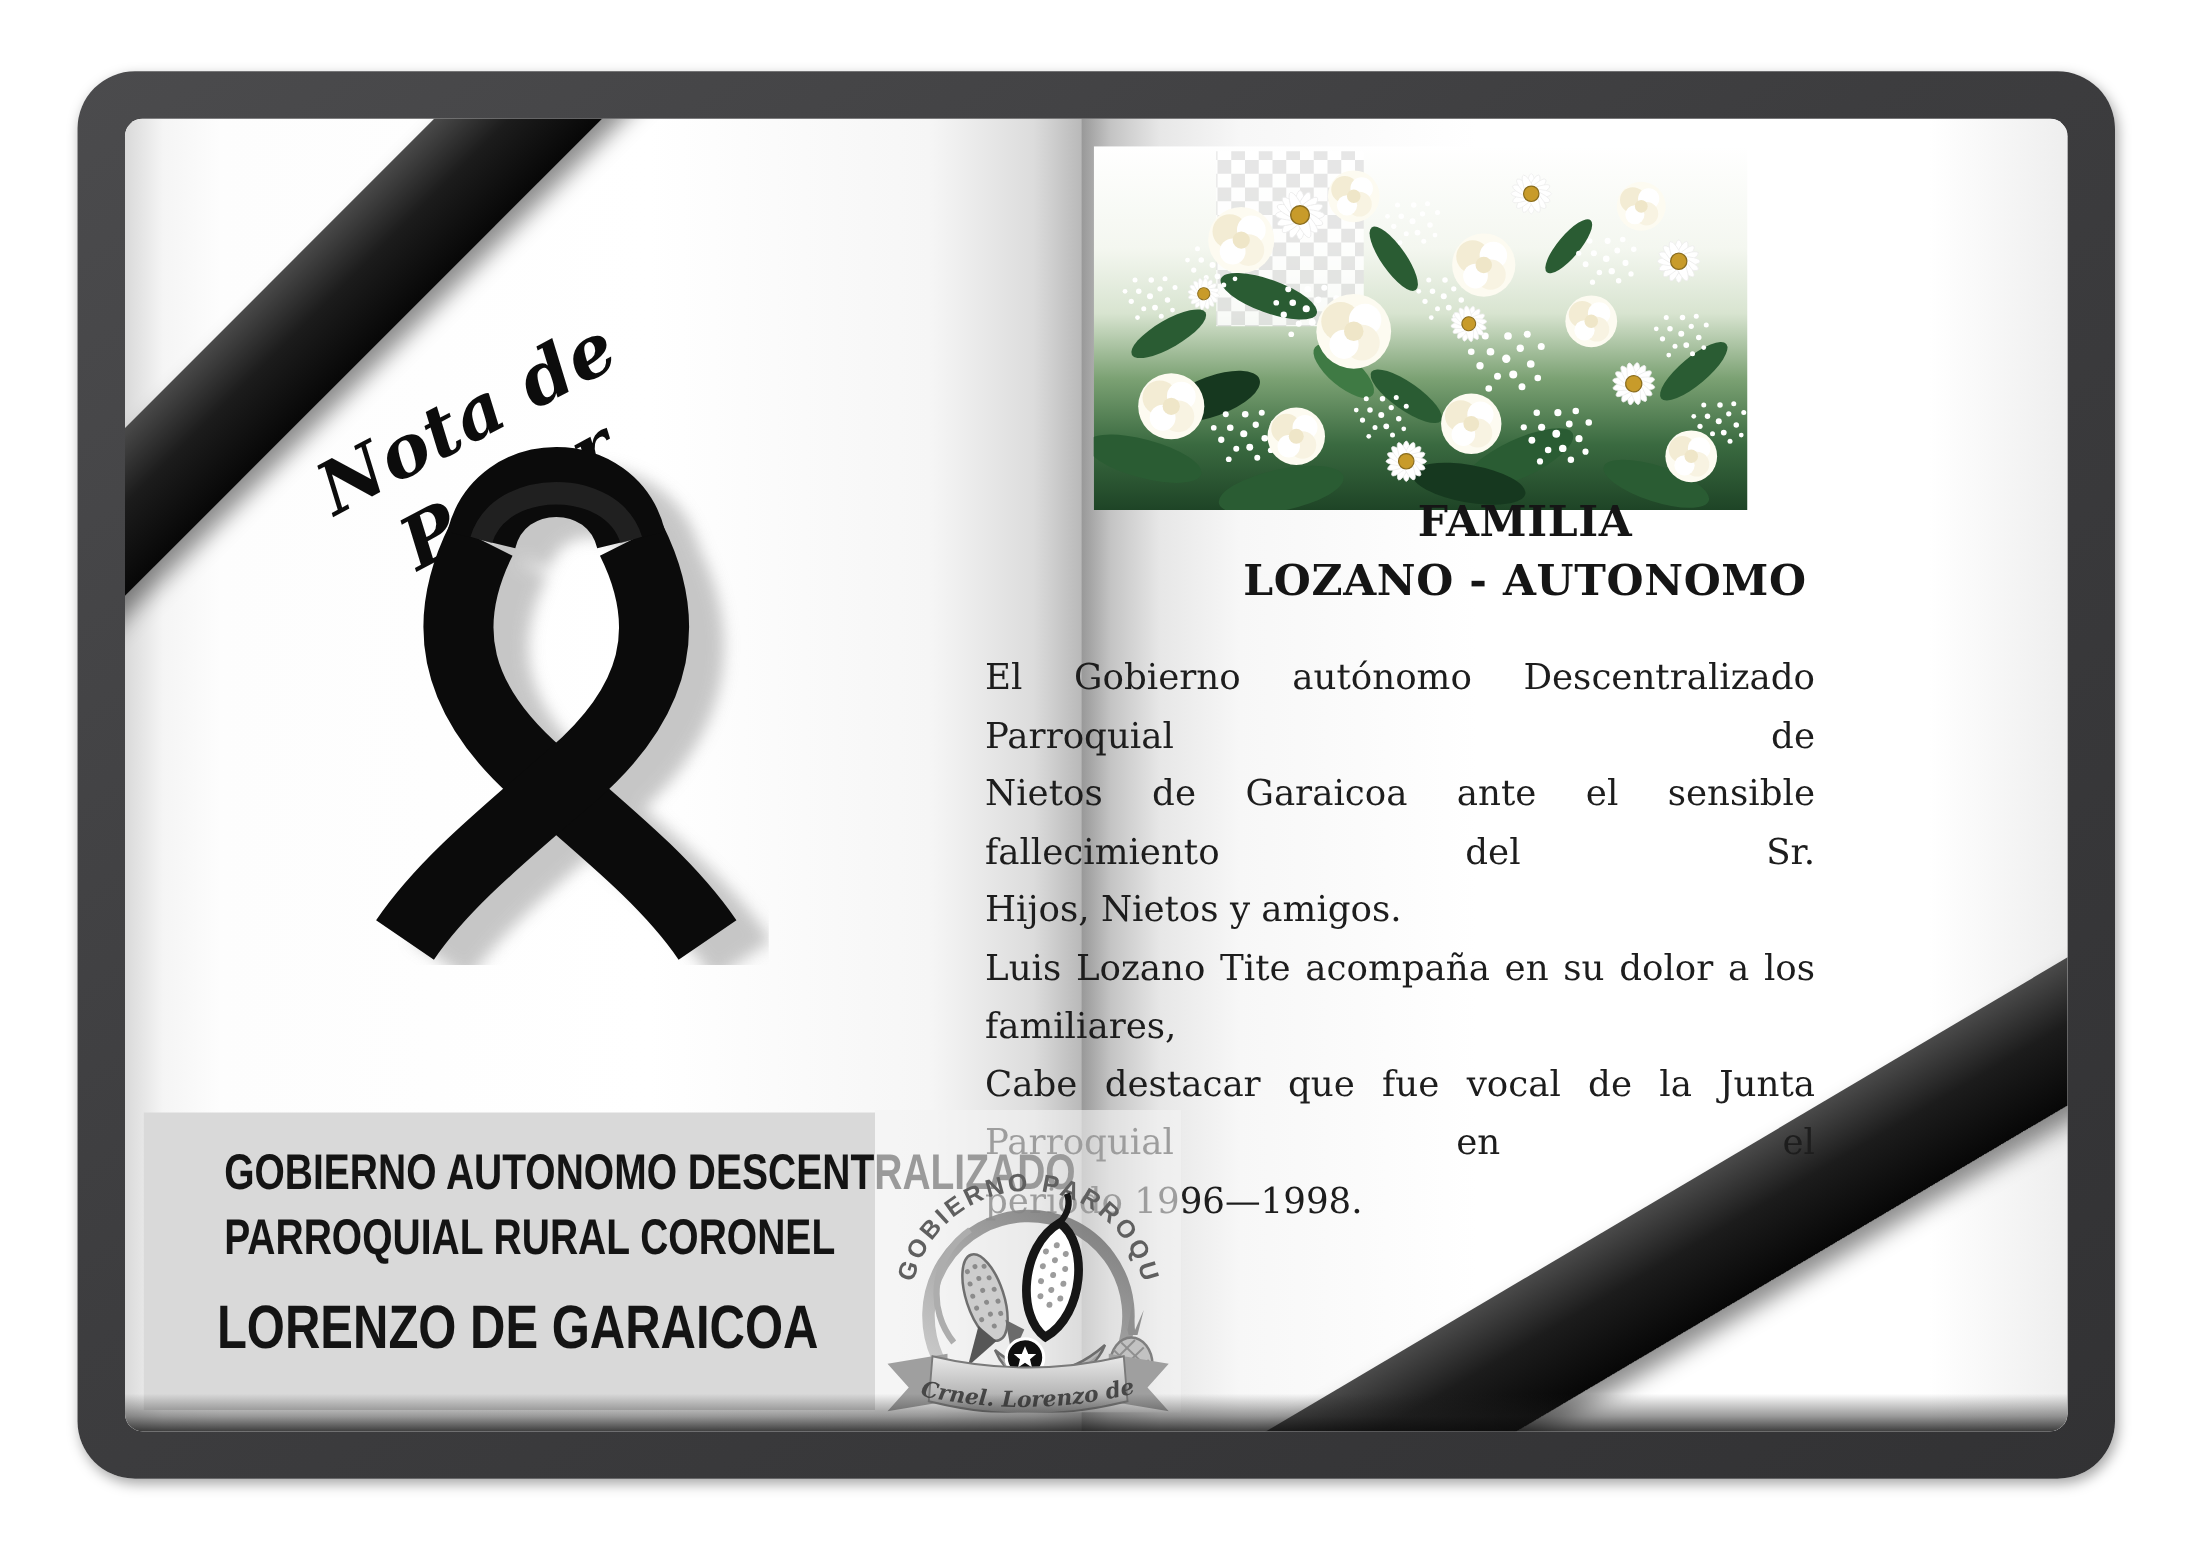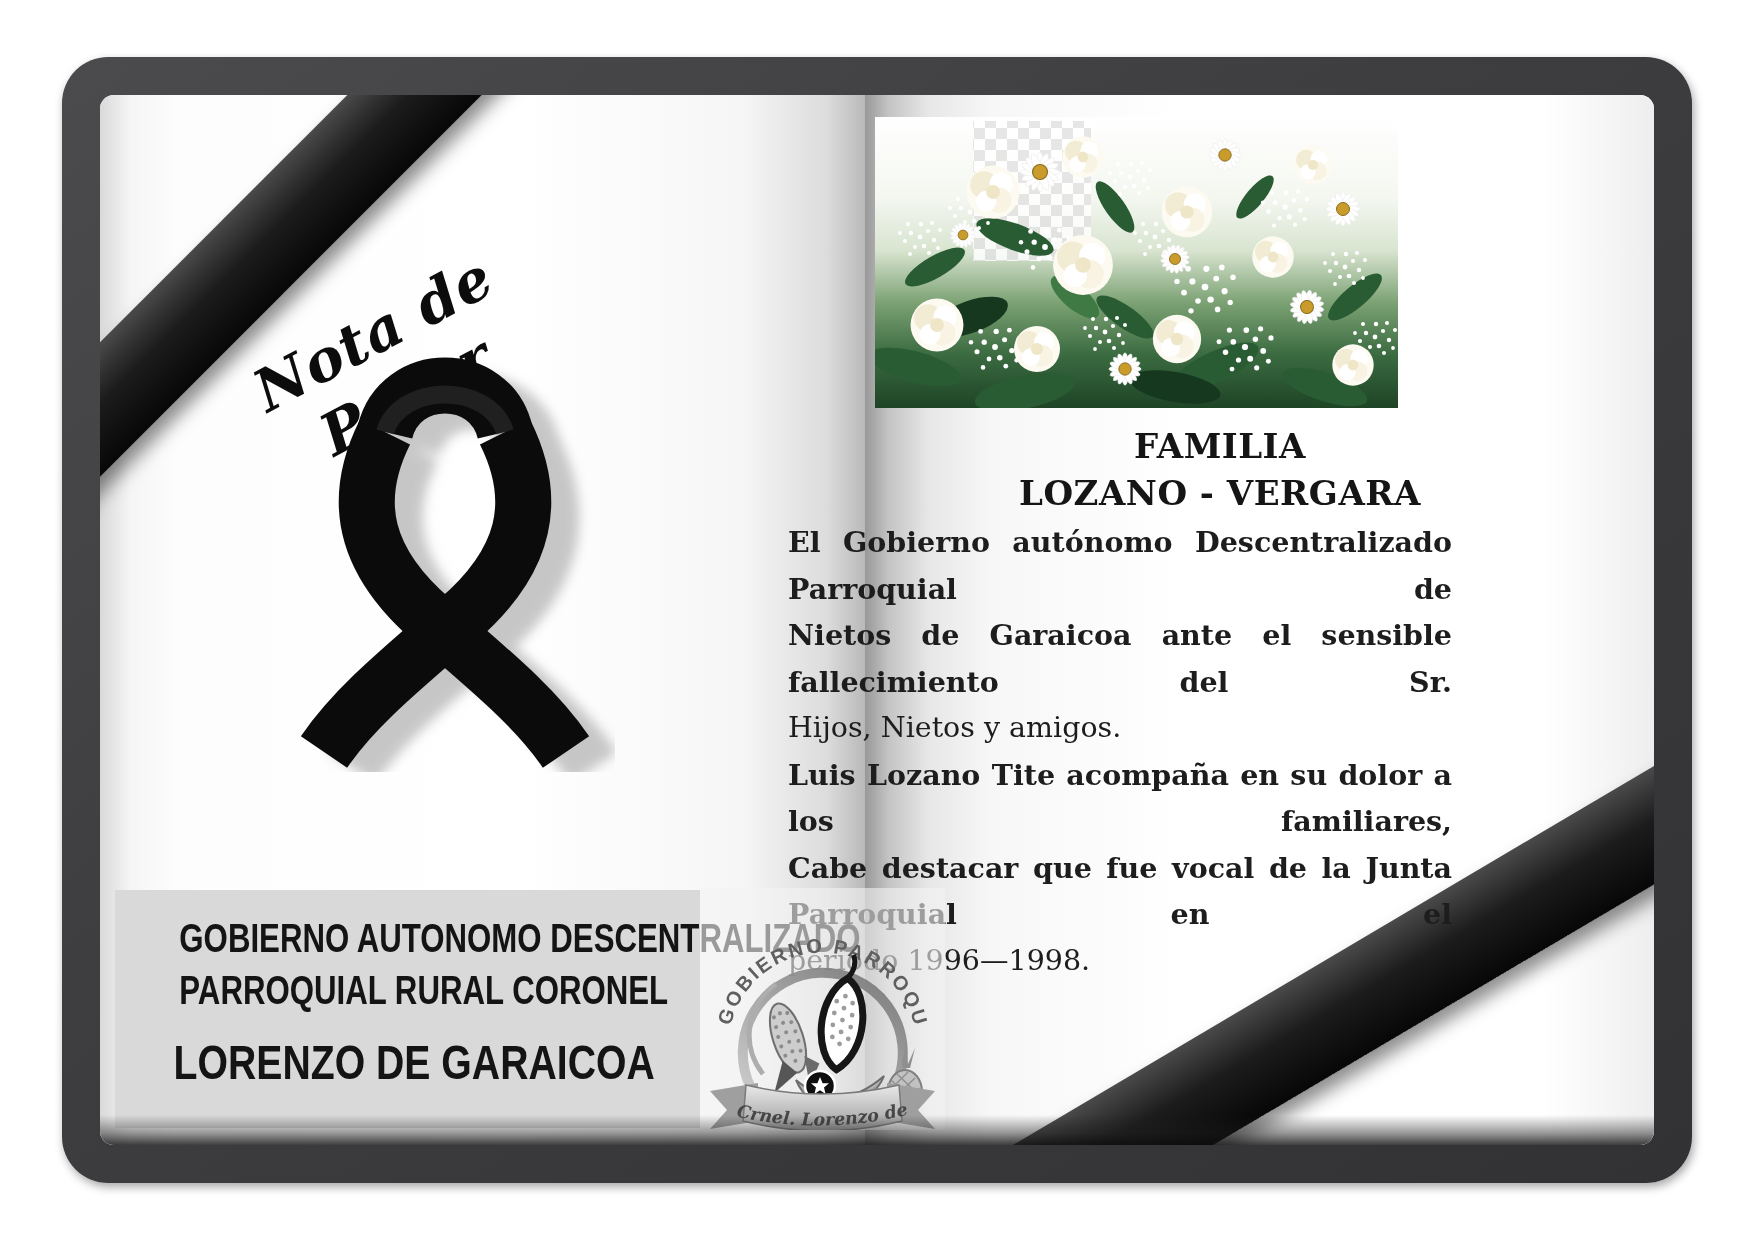--- a/index.html
+++ b/index.html
@@ -24,26 +24,26 @@
   .band-br{left:832px;top:840px;width:900px;height:102px;transform:rotate(-30.6deg);}
   
   .nota{position:absolute;left:88px;top:200px;width:404px;z-index:4;text-align:center;
         transform:rotate(-28deg);font:italic 700 58px/70px "DejaVu Serif",serif;color:#0c0c0c;
         letter-spacing:1px;}
   
   .ribbon-svg{position:absolute;left:180px;top:257px;width:335px;height:420px;z-index:4;}
   
   .photo{position:absolute;left:775px;top:22px;width:523px;height:291px;z-index:2;}
   
-  .family{position:absolute;left:820px;top:328px;width:600px;z-index:4;text-align:center;
+  .family{position:absolute;left:820px;top:300px;width:600px;z-index:4;text-align:center;
           font:700 34px/47px "DejaVu Serif",serif;color:#151515;letter-spacing:.5px;}
   .condolence{position:absolute;left:688px;top:424px;width:664px;z-index:4;
           font:400 28.5px/46.5px "DejaVu Serif",serif;color:#1d1d1d;}
   .condolence .ln{white-space:nowrap;}
-  .condolence .just{white-space:normal;text-align:justify;text-align-last:justify;font-weight:bold;}
+  .condolence .just{white-space:normal;text-align:justify;text-align-last:justify;}
   
   .orgbox{position:absolute;left:15px;top:795px;width:585px;height:238px;background:#d9d9d9;z-index:4;}
   .orgline{position:absolute;left:0;width:100%;text-align:center;color:#141414;white-space:nowrap;
            font-family:"Liberation Sans",sans-serif;font-weight:700;}
   .org1{top:26px;font-size:40px;transform:scaleX(.78);}
   .org2{top:78px;font-size:40px;transform:scaleX(.78);}
   .org3{top:144px;font-size:49px;transform:scaleX(.80);}
   
   .logo-svg{position:absolute;left:600px;top:793px;width:245px;height:242px;z-index:4;}
 </style>
@@ -187,21 +187,21 @@
             <use href="#carn" transform="translate(398,140) scale(.9)"></use>
           <use href="#carn" transform="translate(302,222) scale(1.05)"></use>
             <use href="#carn" transform="translate(478,248) scale(.9)"></use>
           <use href="#carn" transform="translate(208,40) scale(.9)"></use>
             <use href="#carn" transform="translate(438,48) scale(.85)"></use>
         </g>
       </svg>
 
       <div class="family">
         <div>FAMILIA</div>
-        <div>LOZANO - VERGARA</div>
+        <div>LOZANO - AUTONOMO</div>
       </div>
 
       <div class="condolence">
         <div class="ln just">El Gobierno autónomo Descentralizado Parroquial de</div>
         <div class="ln just">Nietos de Garaicoa ante el sensible fallecimiento del Sr.</div>
         <div class="ln">Hijos, Nietos y amigos.</div>
         <div class="ln just">Luis Lozano Tite acompaña en su dolor a los familiares,</div>
         <div class="ln just">Cabe destacar que fue vocal de la Junta Parroquial en el</div>
         <div class="ln">periodo 1996—1998.</div>
       </div>

